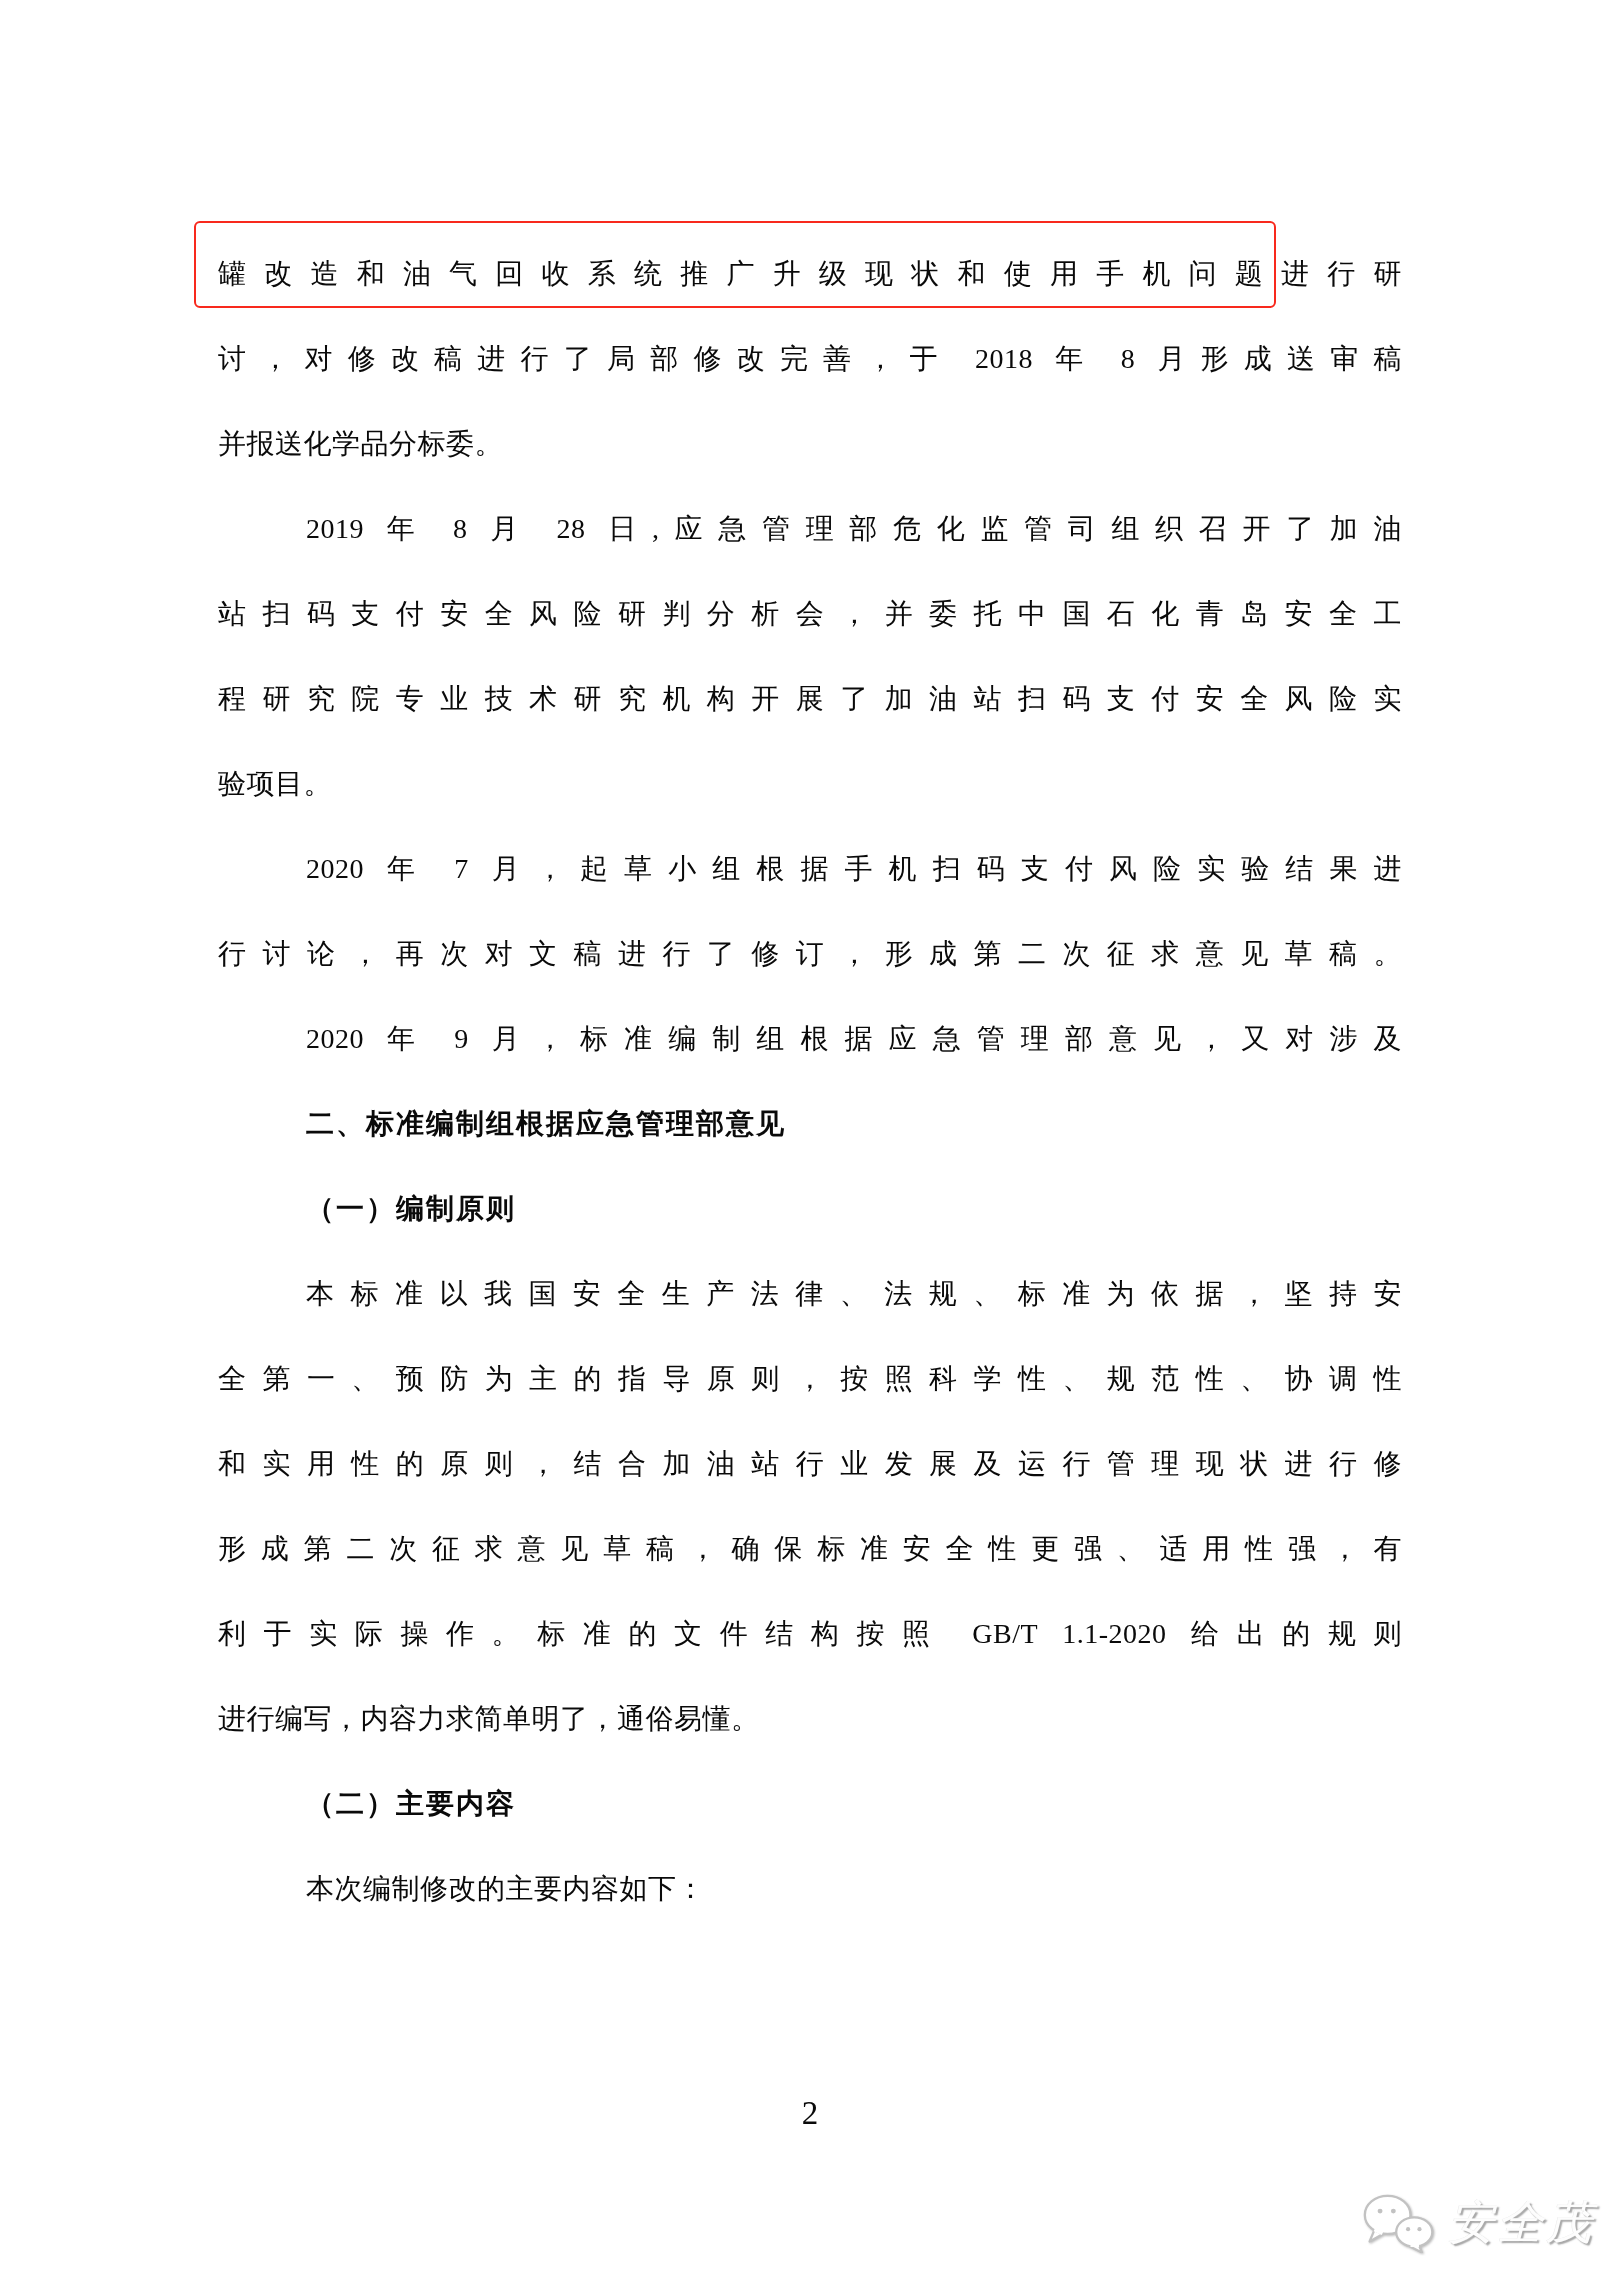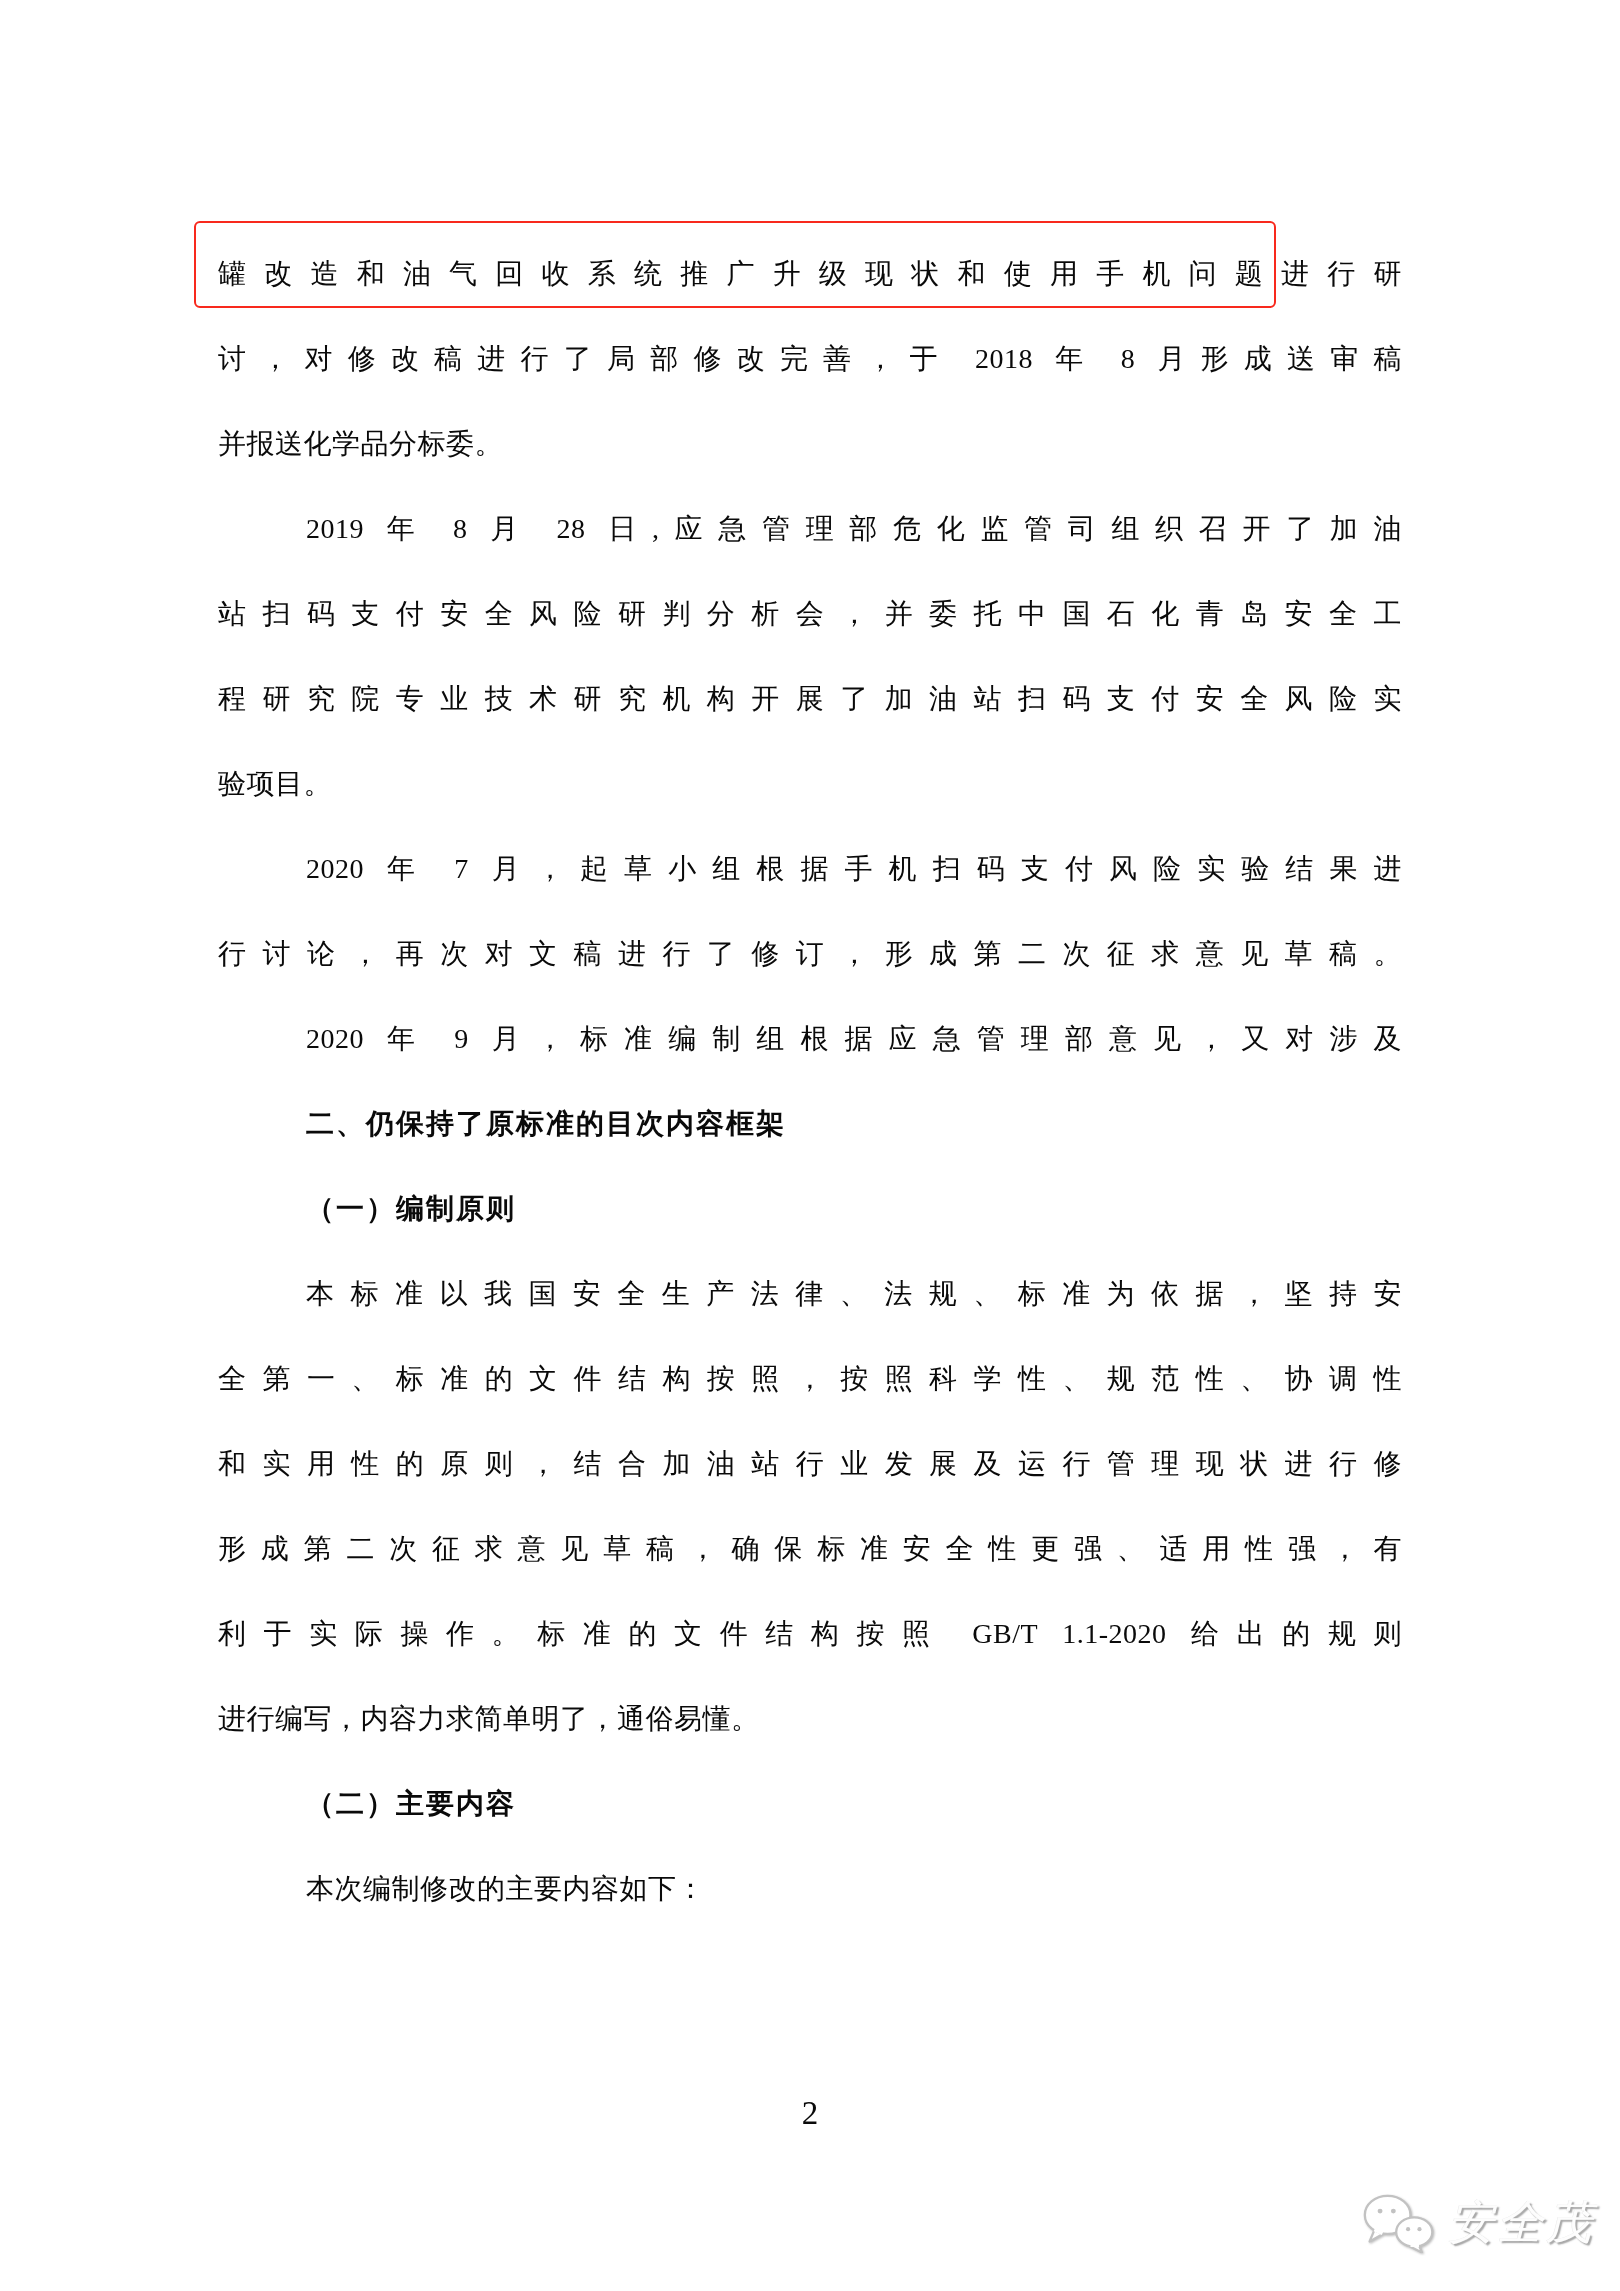--- a/index.html
+++ b/index.html
@@ -94,24 +94,24 @@
     <div class="line fill">罐改造和油气回收系统推广升级现状和使用手机问题进行研</div>
     <div class="line fill">讨，对修改稿进行了局部修改完善，于 2018 年 8 月形成送审稿</div>
     <div class="line end">并报送化学品分标委。</div>
     <div class="line fill ind">2019 年 8 月 28 日,应急管理部危化监管司组织召开了加油</div>
     <div class="line fill">站扫码支付安全风险研判分析会，并委托中国石化青岛安全工</div>
     <div class="line fill">程研究院专业技术研究机构开展了加油站扫码支付安全风险实</div>
     <div class="line end">验项目。</div>
     <div class="line fill ind">2020 年 7 月，起草小组根据手机扫码支付风险实验结果进</div>
     <div class="line fill">行讨论，再次对文稿进行了修订，形成第二次征求意见草稿。</div>
     <div class="line fill ind">2020 年 9 月，标准编制组根据应急管理部意见，又对涉及</div>
-    <div class="line h-hei">二、仍保持了原标准的目次内容框架</div>
+    <div class="line h-hei">二、标准编制组根据应急管理部意见</div>
     <div class="line h-kai">（一）编制原则</div>
     <div class="line fill ind">本标准以我国安全生产法律、法规、标准为依据，坚持安</div>
-    <div class="line fill">全第一、标准的文件结构按照，按照科学性、规范性、协调性</div>
+    <div class="line fill">全第一、预防为主的指导原则，按照科学性、规范性、协调性</div>
     <div class="line fill">和实用性的原则，结合加油站行业发展及运行管理现状进行修</div>
     <div class="line fill">形成第二次征求意见草稿，确保标准安全性更强、适用性强，有</div>
     <div class="line fill">利于实际操作。标准的文件结构按照 GB/T 1.1-2020 给出的规则</div>
     <div class="line end">进行编写，内容力求简单明了，通俗易懂。</div>
     <div class="line h-kai">（二）主要内容</div>
     <div class="line end ind">本次编制修改的主要内容如下：</div>
   </div>
 
   <div class="page-number">2</div>
 

